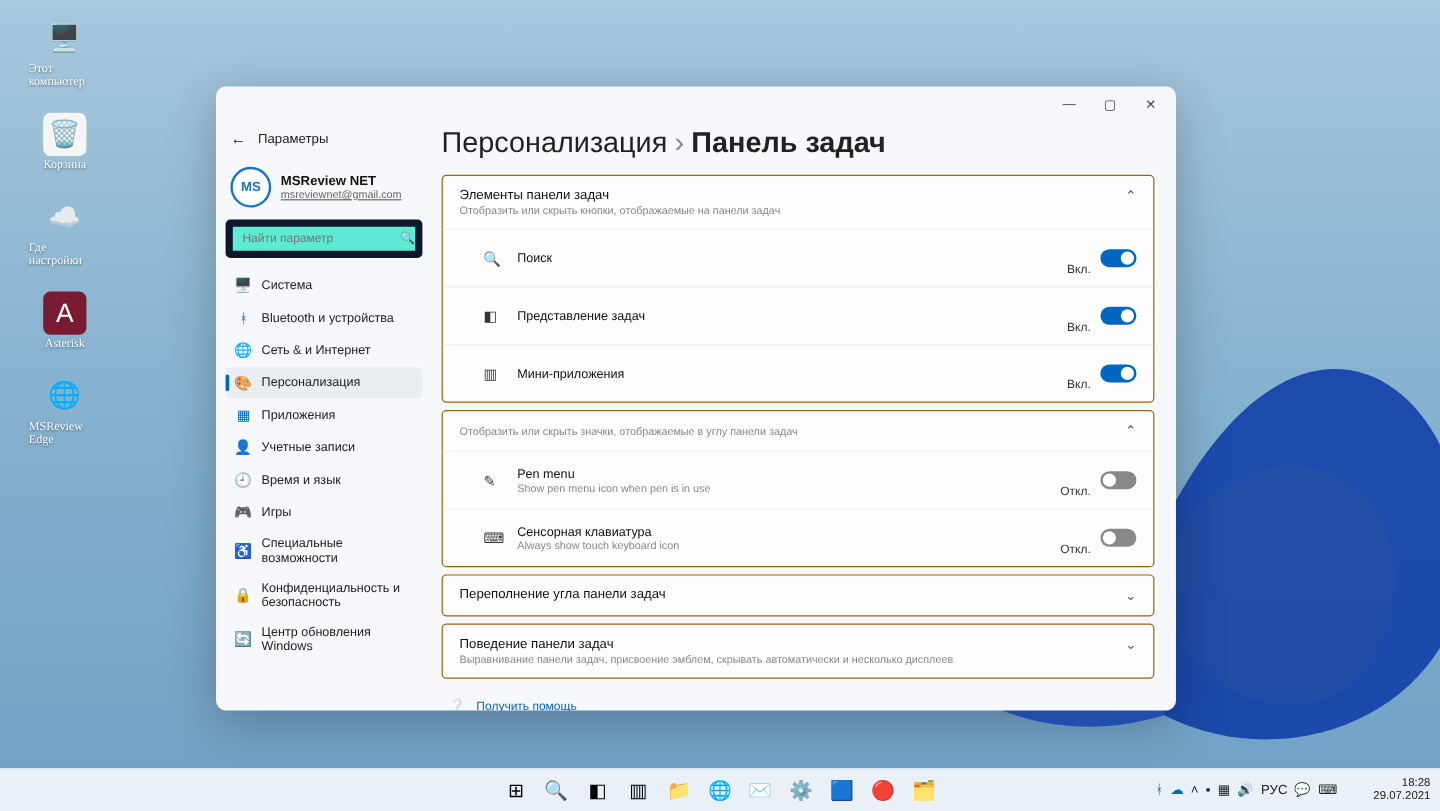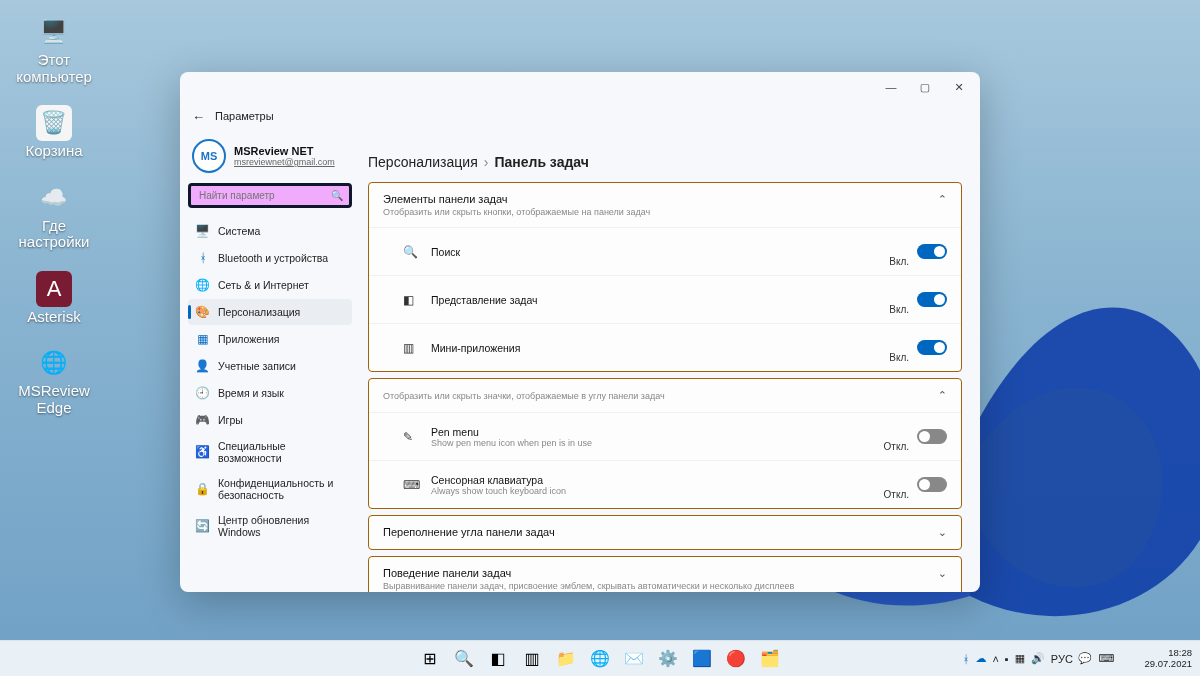--- a/index.html
+++ b/index.html
@@ -6,47 +6,47 @@
 body { width:1200px; height:676px; overflow:hidden; background:linear-gradient(180deg,#a7c8dd 0%,#8bb5d1 40%,#6fa0c5 100%); position:relative; }
 
 
 .bloom { position:absolute; right:-120px; bottom:-60px; width:700px; height:600px; pointer-events:none; }
 .bloom svg { width:100%; height:100%; }
 
 
 .desktop-icons { position:absolute; top:14px; left:24px; display:flex; flex-direction:column; gap:20px; }
 .di { width:60px; display:flex; flex-direction:column; align-items:center; gap:2px; cursor:pointer; }
 .di .dico { width:36px; height:36px; border-radius:6px; display:flex; align-items:center; justify-content:center; font-size:22px; }
-.di .dlabel { font-size:15px; color:#fff; text-align:center; text-shadow:0 1px 2px rgba(0,0,0,.5); line-height:1.1; }
+.di .dlabel { font-size:10px; color:#fff; text-align:left; text-shadow:0 1px 2px rgba(0,0,0,.5); line-height:1.1;font-family:Liberation Serif, serif; }
 
 
 .win { position:absolute; left:180px; top:72px; width:800px; height:520px; background:#f6f8fb; border-radius:8px; box-shadow:0 10px 40px rgba(0,0,0,.25); display:flex; flex-direction:column; overflow:hidden; }
 .titlebar { height:30px; display:flex; justify-content:flex-end; align-items:center; padding:0 4px; }
 .tbtn { width:34px; height:28px; display:flex; align-items:center; justify-content:center; font-size:11px; color:#444; cursor:pointer; border-radius:4px; }
 .winbody { flex:1; display:flex; overflow:hidden; }
 
 
 .sidebar { width:180px; padding:4px 8px 8px 8px; display:flex; flex-direction:column; gap:6px; overflow-y:auto; }
 .backrow { display:flex; align-items:center; gap:10px; font-size:11px; color:#222; padding:2px 4px 6px 4px; }
 .backrow .arrow { font-size:13px; cursor:pointer; }
 .account { display:flex; align-items:center; gap:8px; padding:4px; }
 .avatar { width:34px; height:34px; border-radius:50%; background:#fff; border:2px solid #1a74c7; display:flex; align-items:center; justify-content:center; font-weight:600; font-size:11px; color:#1a74c7; }
 .acct-name { font-size:11px; font-weight:600; color:#111; }
 .acct-mail { font-size:9px; color:#666;text-decoration:underline; }
-.search { display:flex; align-items:center; background:#f0abfc; border:3px solid #0f172a; border-radius:4px; padding:4px 8px; font-size:10px; color:#555; }
+.search { display:flex; align-items:center; background:#5eead4; border:6px solid #0f172a; border-radius:4px; padding:4px 8px; font-size:10px; color:#555; }
 .search input { border:none; flex:1; outline:none; font-size:10px; background:transparent; }
 .navlist { display:flex; flex-direction:column; gap:1px; margin-top:4px; }
 .navitem { display:flex; align-items:center; gap:8px; padding:6px 8px; font-size:10.5px; color:#222; border-radius:4px; cursor:pointer; position:relative; }
 .navitem.active { background:#eaeef3; }
 .navitem.active::before { content:""; position:absolute; left:0; top:6px; bottom:6px; width:3px; background:#0067c0; border-radius:2px; }
 .navico { width:14px; height:14px; display:flex; align-items:center; justify-content:center; font-size:12px; }
 
 
 .main { flex:1; padding:4px 18px 16px 8px; overflow-y:auto; }
-.crumb { font-size:14px; color:#222; margin-bottom:12px;margin-top:48px; }
+.crumb { font-size:24px; color:#222; margin-bottom:12px; }
 .crumb .cur { font-weight:600; }
 .crumb .sep { color:#888; margin:0 6px; font-weight:400; }
 .panel { background:#fdfdfe; border:1px solid #a16207; border-radius:4px; margin-bottom:6px; }
 .phead { display:flex; justify-content:space-between; align-items:flex-start; padding:10px 14px; cursor:pointer; }
 .ptitle { font-size:11px; color:#111; }
 .psub { font-size:9px; color:#888; margin-top:2px; }
 .chev { font-size:11px; color:#555; }
 .prow { display:flex; align-items:center; padding:8px 14px 8px 34px; border-top:1px solid #f0f1f3; }
 .prow .rico { width:16px; margin-right:12px; font-size:12px; color:#333; }
 .prow .rlab { flex:1; font-size:10.5px; color:#111; }

